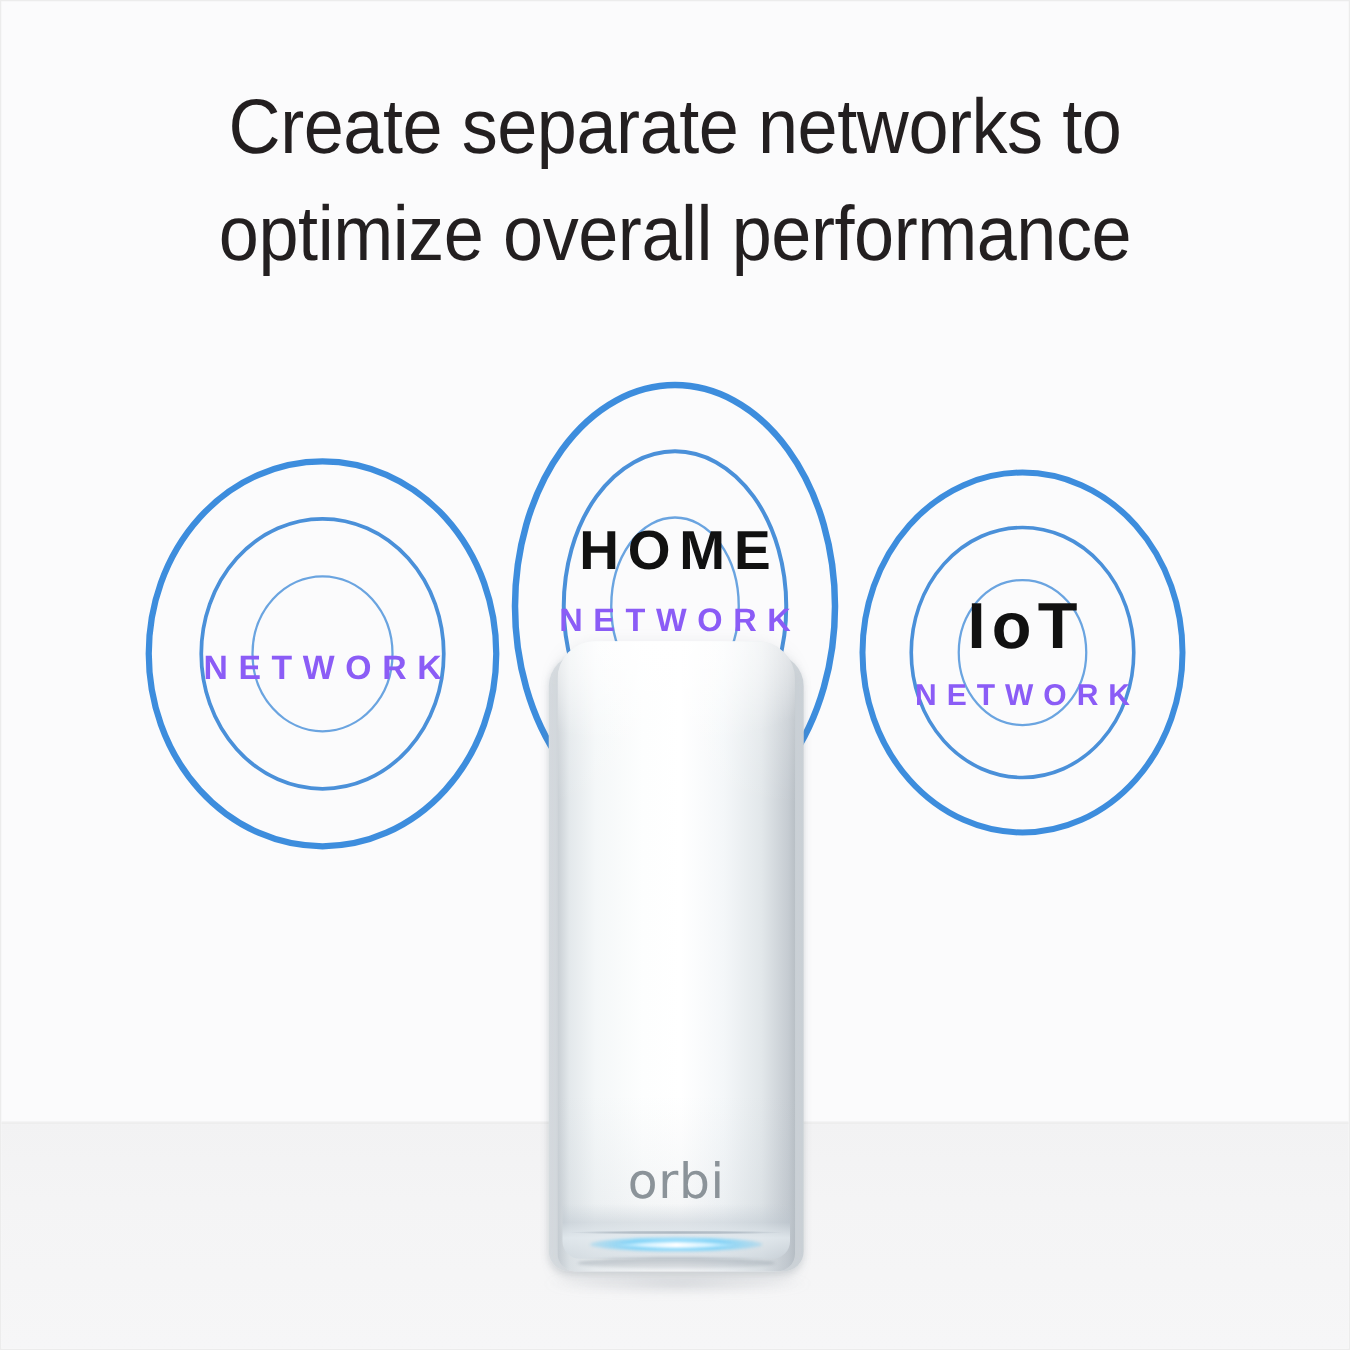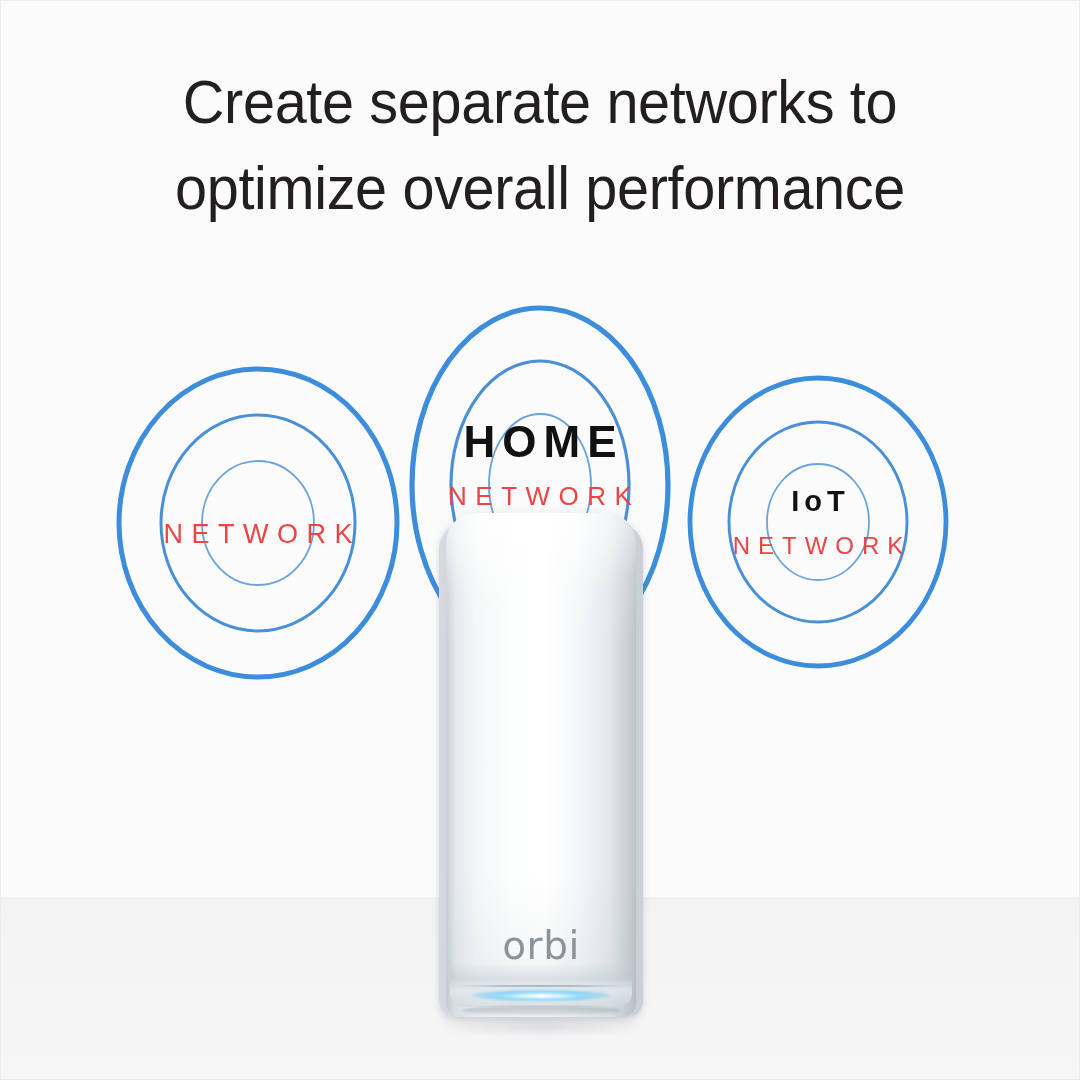--- a/index.html
+++ b/index.html
@@ -52,34 +52,34 @@
     white-space:nowrap;
     transform:translate(-50%,-50%);
   }
   .netlabel .primary{
     display:block;
     font-weight:700;
     line-height:1.0;
   }
   .netlabel .secondary{
     display:block;
-    font-weight:400;
+    font-weight:700;
     line-height:1.0;
-    color:#ef4444;
+    color:#8b5cf6;
   }
   #label-guest{left:257px;top:524px;}
   #label-guest .primary{font-size:45px;letter-spacing:7px;text-indent:7px;}
   #label-guest .secondary{font-size:27px;letter-spacing:8.5px;text-indent:8.5px;margin-top:19px;}
 
   #label-home{left:539px;top:453px;}
   #label-home .primary{font-size:44px;letter-spacing:7px;text-indent:7px;margin-top:20px;}
   #label-home .secondary{font-size:26px;letter-spacing:8.5px;text-indent:8.5px;margin-top:19px;}
 
   #label-iot{left:817px;top:521px;}
-  #label-iot .primary{font-size:29px;letter-spacing:5px;text-indent:5px;}
+  #label-iot .primary{font-size:52px;letter-spacing:5px;text-indent:5px;}
   #label-iot .secondary{font-size:24px;letter-spacing:8px;text-indent:8px;margin-top:18px;}
 
   
   #router{
     position:absolute;
     left:434px;top:508px;
     width:212px;height:516px;
   }
   
   #router-back{

